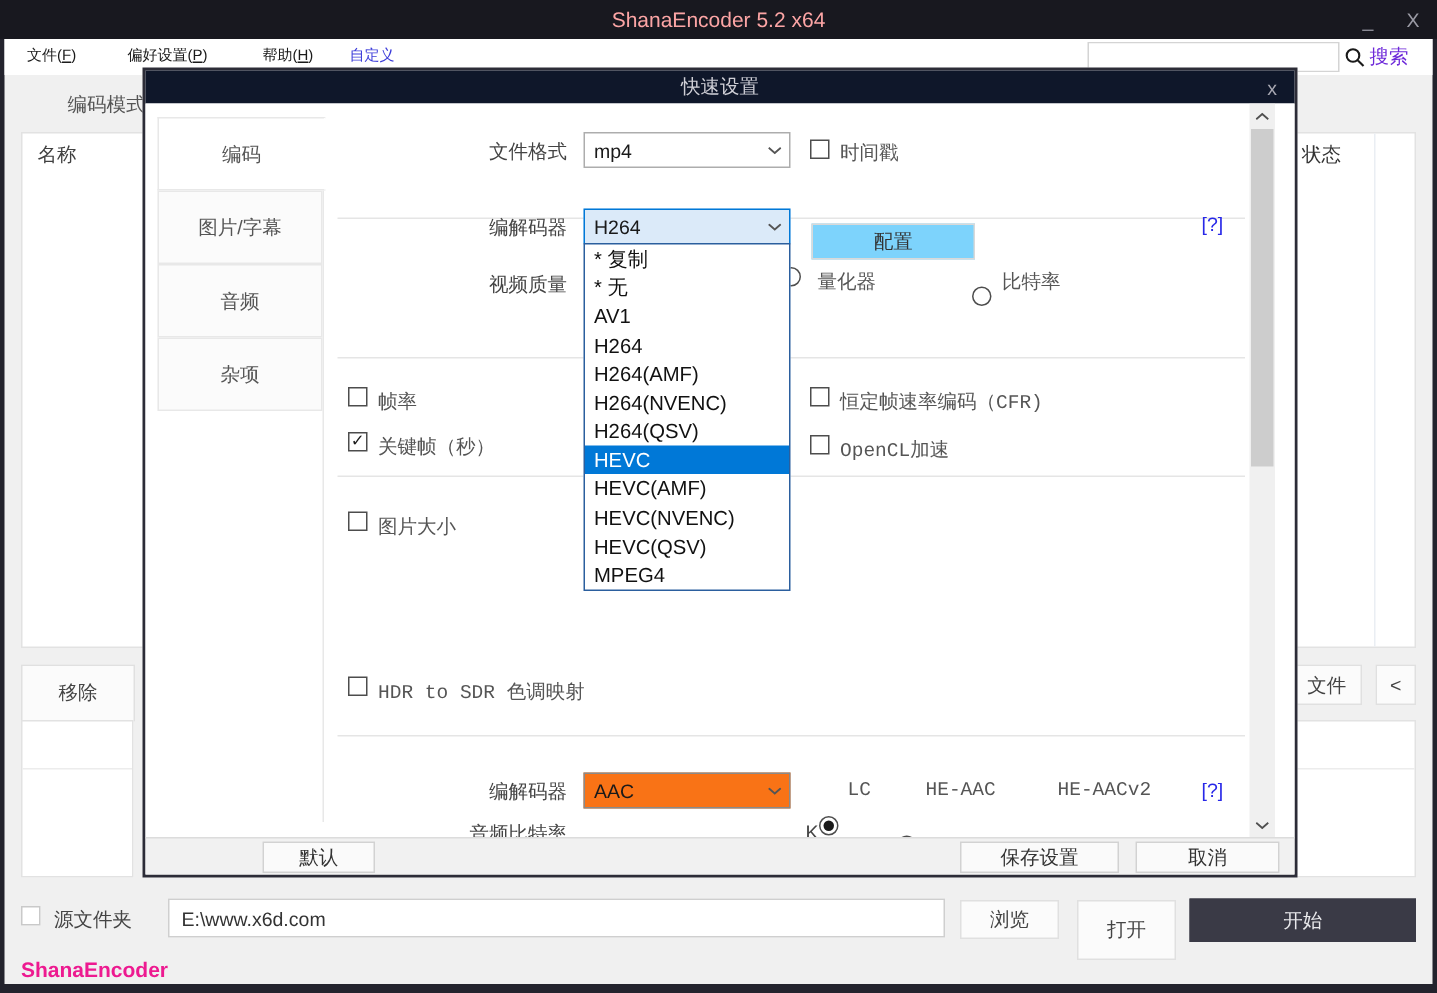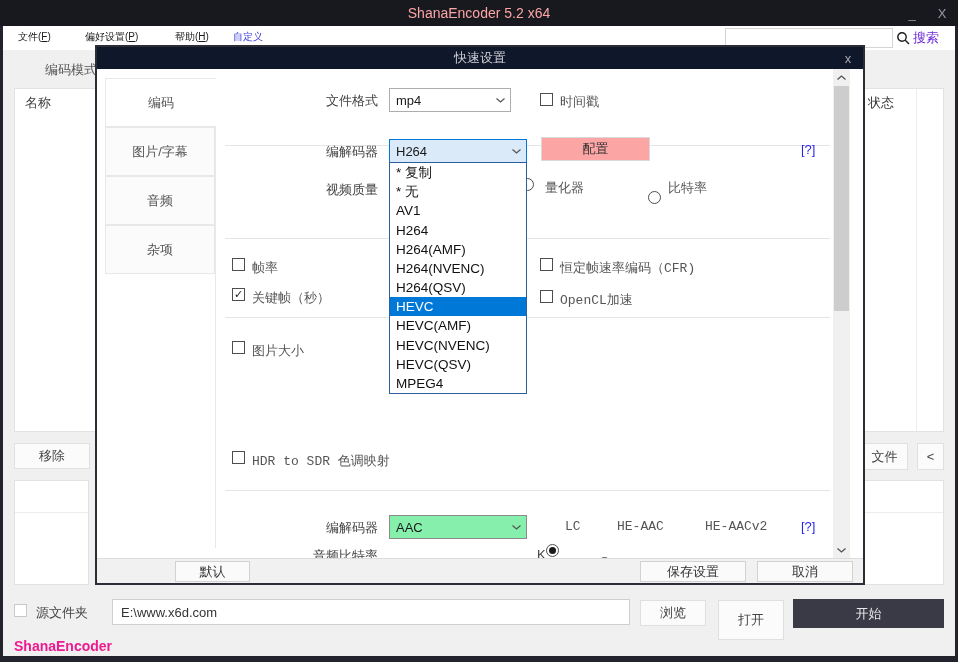--- a/index.html
+++ b/index.html
@@ -24,21 +24,21 @@
   .btn{display:flex;align-items:center;justify-content:center;background:#fbfbfb;border:1px solid #e0e0e0;color:#444;font-size:13px;box-sizing:border-box;cursor:pointer;}
   .btn2{display:flex;align-items:center;justify-content:center;background:#fafafa;border:1px solid #d2d2d2;color:#333;font-size:13px;box-sizing:border-box;cursor:pointer;}
   .btn-dark{display:flex;align-items:center;justify-content:center;background:#3a3a46;border:1px solid #3a3a46;color:#e9e9ec;font-size:13px;box-sizing:border-box;cursor:pointer;}
   .cb{width:13px;height:13px;background:#fff;border:1px solid #4d4d4d;box-sizing:border-box;display:flex;align-items:center;justify-content:center;cursor:pointer;}
   .cb.checked::after{content:"✓";font-size:11px;color:#1a1a1a;line-height:1;}
   .cb.dim{border-color:#c9c9c9;}
   .radio{width:13px;height:13px;border:1px solid #4d4d4d;border-radius:50%;background:#fff;box-sizing:border-box;position:relative;cursor:pointer;}
   .radio.sel::after{content:"";position:absolute;left:2px;top:2px;right:2px;bottom:2px;border-radius:50%;background:#1a1a1a;}
   .sel-box{display:flex;align-items:center;justify-content:space-between;background:#fff;border:1px solid #adadad;box-sizing:border-box;padding:0 5px 0 6px;font-size:13px;color:#1a1a1a;cursor:pointer;}
   .sel-box.focus{border-color:#0078d7;background:#dbeaf9;}
-  .sel-box.gray{background:#86efac;border-color:#8a8a8a;}
+  .sel-box.gray{background:#f97316;border-color:#8a8a8a;}
   .form-label{position:absolute;text-align:right;color:#444;font-size:13px;}
   .sep{position:absolute;height:1px;background:#e5e5e5;}
   .cb-label,.radio-label{position:absolute;color:#555;font-size:13px;font-family:Liberation Mono, monospace;}
   .link{color:#2727e8;font-size:13px;cursor:pointer;}
 
   
   .dialog{left:95px;top:45px;width:770px;height:540px;background:#fff;border:2px solid #2c2c37;box-sizing:border-box;z-index:10;}
   .dlg-header{position:absolute;left:0;top:0;width:766px;height:22px;background:#0f172a;display:flex;align-items:center;justify-content:center;}
   .dlg-header .t{color:#cfcfd6;font-size:13px;}
   .dlg-close{position:absolute;right:6px;top:2px;width:18px;height:18px;display:flex;align-items:center;justify-content:center;color:#a8a8b2;font-size:13px;cursor:pointer;}
@@ -92,21 +92,21 @@
   </div>
 
   <span class="abs" style="left:45px;top:61px;color:#555;">编码模式</span>
 
   <div class="abs panel" style="left:14px;top:88px;width:930px;height:344px;">
     <span class="abs" style="left:10px;top:5px;color:#404040;">名称</span>
     <span class="abs" style="left:853px;top:5px;color:#333;">状态</span>
     <div class="col-line" style="left:901px;top:0;height:342px;"></div>
   </div>
 
-  <div class="abs btn" style="left:14px;top:443px;width:76px;height:26px;">移除</div>
+  <div class="abs btn" style="left:14px;top:443px;width:76px;height:38px;">移除</div>
   <div class="abs btn" style="left:861px;top:443px;width:47px;height:27px;">文件</div>
   <div class="abs btn" style="left:917px;top:443px;width:27px;height:27px;">&lt;</div>
 
   <div class="abs panel" style="left:14px;top:480px;width:75px;height:105px;">
     <div class="abs" style="left:0;top:31px;width:73px;height:1px;background:#ececec;"></div>
   </div>
   <div class="abs panel" style="left:861px;top:480px;width:83px;height:105px;">
     <div class="abs" style="left:0;top:31px;width:81px;height:1px;background:#ececec;"></div>
   </div>
 
@@ -127,39 +127,39 @@
 
     <div class="dlg-body">
 
       <div class="side-rail"></div>
       <div class="side-item active" style="top:9px;">编码</div>
       <div class="side-item" style="top:58px;">图片/字幕</div>
       <div class="side-item" style="top:107px;">音频</div>
       <div class="side-item" style="top:156px;">杂项</div>
 
       <span class="form-label" style="left:150px;top:23px;width:131px;">文件格式</span>
-      <div class="abs sel-box" style="left:292px;top:19px;width:122px;height:24px;">
+      <div class="abs sel-box" style="left:292px;top:19px;width:138px;height:24px;">
         <span>mp4</span>
         <svg width="9" height="5" viewBox="0 0 9 5">
             <path d="M0.5 0.5 L4.5 4 L8.5 0.5" fill="none" stroke="#555" stroke-width="1.2"></path>
           </svg>
       </div>
       <div class="abs cb" style="left:443px;top:24px;"></div>
       <span class="cb-label" style="left:463px;top:24px;">时间戳</span>
 
       <div class="sep" style="left:128px;top:76px;width:605px;"></div>
 
       <span class="form-label" style="left:150px;top:74px;width:131px;">编解码器</span>
       <div class="abs sel-box focus" style="left:292px;top:70px;width:138px;height:24px;">
         <span>H264</span>
         <svg width="9" height="5" viewBox="0 0 9 5">
             <path d="M0.5 0.5 L4.5 4 L8.5 0.5" fill="none" stroke="#555" stroke-width="1.2"></path>
           </svg>
       </div>
-      <div class="abs btn2" style="left:444px;top:68px;width:109px;height:24px;background:#fca5a5;border-color:#d9d9d9;">配置</div>
+      <div class="abs btn2" style="left:444px;top:80px;width:109px;height:24px;background:#7dd3fc;border-color:#d9d9d9;">配置</div>
       <span class="abs link" style="left:704px;top:73px;">[?]</span>
 
       <span class="form-label" style="left:150px;top:112px;width:131px;">视频质量</span>
       <div class="abs radio" style="left:424px;top:109px;"></div>
       <span class="radio-label" style="left:448px;top:110px;">量化器</span>
       <div class="abs radio" style="left:551px;top:109px;"></div>
       <span class="radio-label" style="left:571px;top:110px;">比特率</span>
 
       <div class="sep" style="left:128px;top:169px;width:605px;"></div>
 

